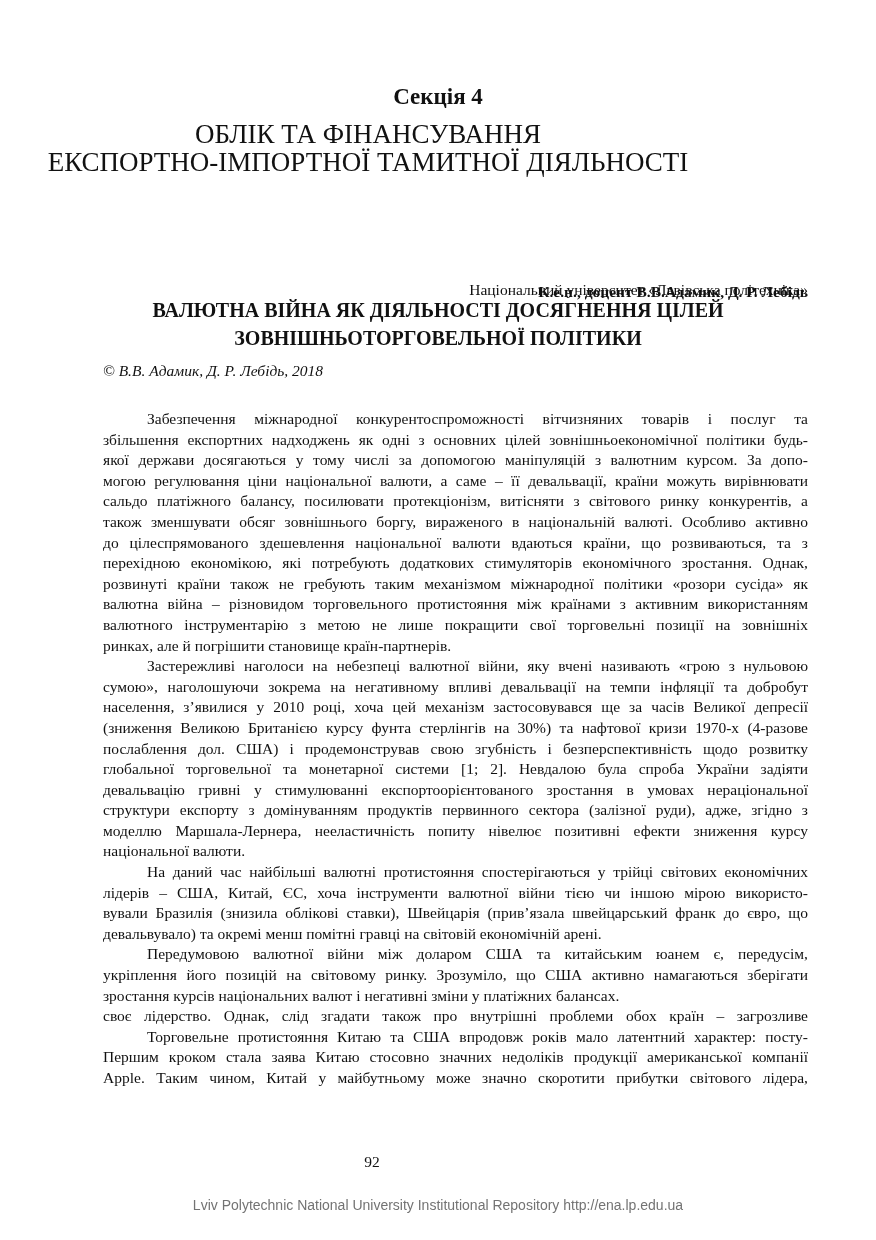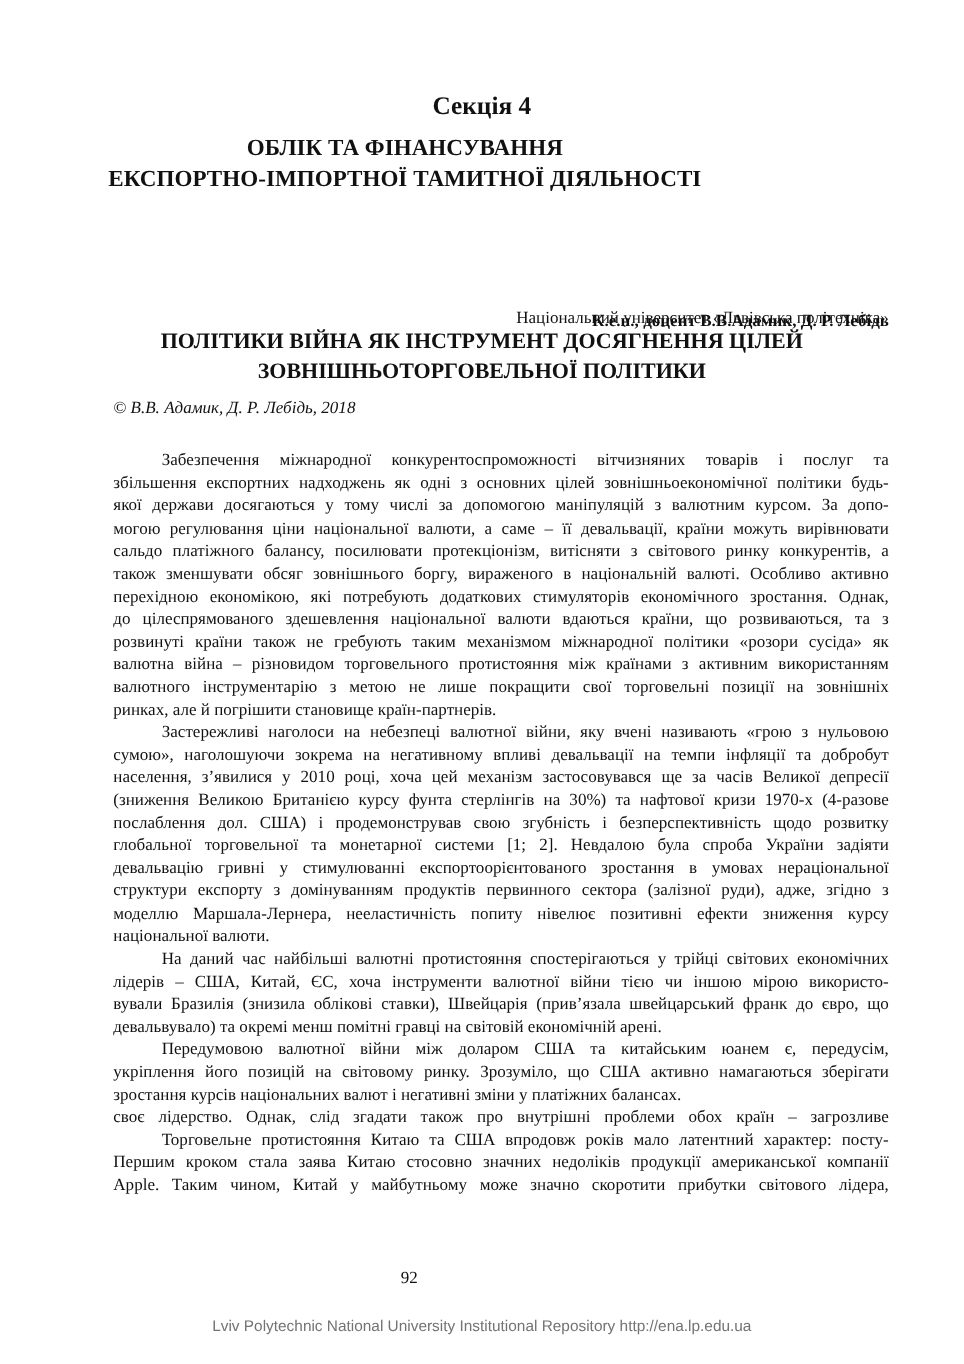--- a/index.html
+++ b/index.html
@@ -2,21 +2,21 @@
 <html><head>
 <meta charset="utf-8">
 <style>
   html, body { margin: 0; padding: 0; background: #ffffff; }
   body { width: 876px; height: 1240px; position: relative; overflow: hidden;
          font-family: "Liberation Serif", "DejaVu Serif", serif; color: #111; }
   .page { position: absolute; left: 0; top: 0; width: 876px; height: 1240px; }
   .section-label { position: absolute; top: 84px; left: 0; width: 876px; text-align: center;
                    font-weight: bold; font-size: 23px; }
   .section-title { position: absolute; top: 120px; left: 0; width: 736px; text-align: center;
-                   font-weight: bold; font-size: 21px; line-height: 28px; }
+                   font-weight: normal; font-size: 27px; line-height: 28px; }
   .authors { position: absolute; top: 235px; right: 68px; text-align: center; font-weight: bold; font-size: 15.5px; margin-top: 48px; }
   .affiliation { position: absolute; top: 256px; right: 68px; text-align: right; font-size: 15.5px; margin-top: 25px; }
   .article-title { position: absolute; top: 296px; left: 0; width: 876px; text-align: center;
                    font-weight: bold; font-size: 20px; line-height: 28px; }
   .copyright { position: absolute; top: 362px; left: 103px; font-style: italic; font-size: 15.5px; }
   .body-text { position: absolute; top: 409px; left: 103px; width: 705px; font-size: 15.5px; }
   .line { height: 20.6px; line-height: 20.6px; white-space: nowrap; text-align: justify;
           text-align-last: justify; }
   .line.last { text-align-last: left; }
   .line.first { padding-left: 44px; }
@@ -31,36 +31,36 @@
   <div class="section-label">Секція 4</div>
   <div class="section-title">
     <div>ОБЛІК ТА ФІНАНСУВАННЯ</div>
     <div>ЕКСПОРТНО-ІМПОРТНОЇ ТАМИТНОЇ ДІЯЛЬНОСТІ</div>
   </div>
 
   <div class="authors">К.е.н., доцент В.В.Адамик, Д. Р. Лебідь</div>
   <div class="affiliation">Національний університет «Львівська політехніка»</div>
 
   <div class="article-title">
-    <div>ПОЛІТИКИ ВІЙНА ЯК ІНСТРУМЕНТ ДОСЯГНЕННЯ ЦІЛЕЙ</div>
+    <div>ВАЛЮТНА ВІЙНА ЯК ДІЯЛЬНОСТІ ДОСЯГНЕННЯ ЦІЛЕЙ</div>
     <div>ЗОВНІШНЬОТОРГОВЕЛЬНОЇ ПОЛІТИКИ</div>
   </div>
 
   <div class="copyright">© В.В. Адамик, Д. Р. Лебідь, 2018</div>
 
   <div class="body-text" id="body-text">
       <div>
         <div class="line first">Забезпечення міжнародної конкурентоспроможності вітчизняних товарів і послуг та</div>
         <div class="line">збільшення експортних надходжень як одні з основних цілей зовнішньоекономічної політики будь-</div>
         <div class="line">якої держави досягаються у тому числі за допомогою маніпуляцій з валютним курсом. За допо-</div>
         <div class="line">могою регулювання ціни національної валюти, а саме – її девальвації, країни можуть вирівнювати</div>
         <div class="line">сальдо платіжного балансу, посилювати протекціонізм, витісняти з світового ринку конкурентів, а</div>
         <div class="line">також зменшувати обсяг зовнішнього боргу, вираженого в національній валюті. Особливо активно</div>
+        <div class="line">до цілеспрямованого здешевлення національної валюти  вдаються країни, що розвиваються, та з</div>
         <div class="line">перехідною економікою, які потребують додаткових стимуляторів економічного зростання. Однак,</div>
-        <div class="line">до цілеспрямованого здешевлення національної валюти  вдаються країни, що розвиваються, та з</div>
         <div class="line">розвинуті країни також не гребують таким механізмом міжнародної політики «розори сусіда» як</div>
         <div class="line">валютна війна – різновидом торговельного протистояння між країнами з активним використанням</div>
         <div class="line">валютного інструментарію з метою не лише покращити свої торговельні позиції на зовнішніх</div>
         <div class="line last">ринках, але й погрішити становище країн-партнерів.</div>
       </div>
       <div>
         <div class="line first">Застережливі наголоси на небезпеці валютної війни, яку вчені називають «грою з нульовою</div>
         <div class="line">сумою», наголошуючи зокрема на негативному впливі девальвації на темпи інфляції та добробут</div>
         <div class="line">населення, з’явилися у 2010 році, хоча цей механізм застосовувався ще за часів Великої депресії</div>
         <div class="line">(зниження Великою Британією курсу фунта стерлінгів на 30%) та нафтової кризи 1970-х (4-разове</div>

